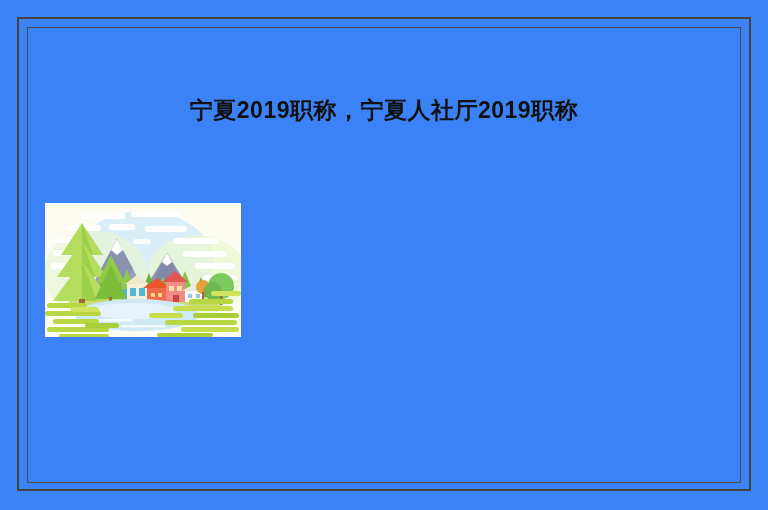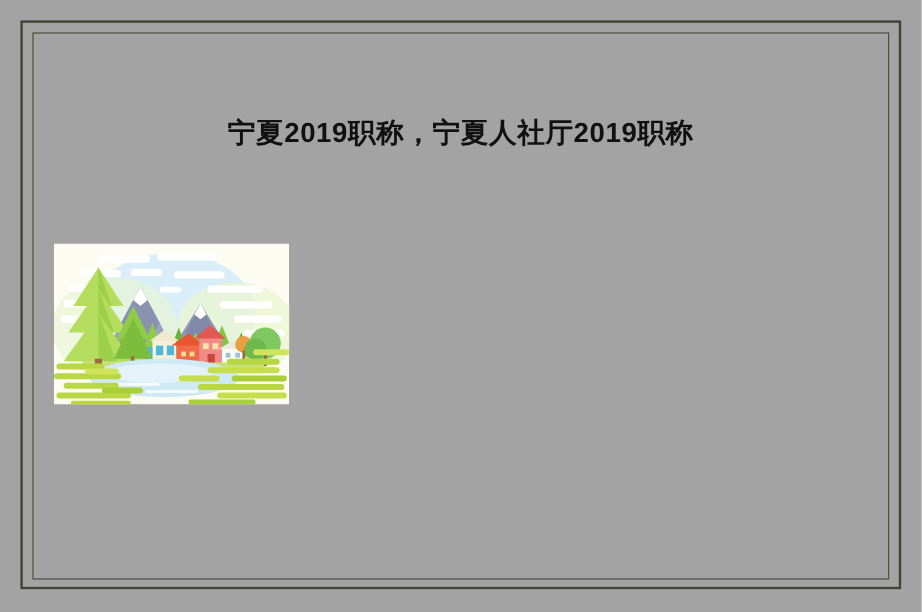--- a/index.html
+++ b/index.html
@@ -12,21 +12,21 @@
     width: 768px;
     height: 510px;
     overflow: hidden;
     font-family: "Liberation Sans", "DejaVu Sans", sans-serif;
   }
 
   .page {
     position: relative;
     width: 768px;
     height: 510px;
-    background: #a3a3a3;
+    background: #3b82f6;
     box-sizing: border-box;
   }
 
   
   .frame-outer {
     position: absolute;
     left: 17px;
     top: 17px;
     width: 734px;
     height: 474px;

